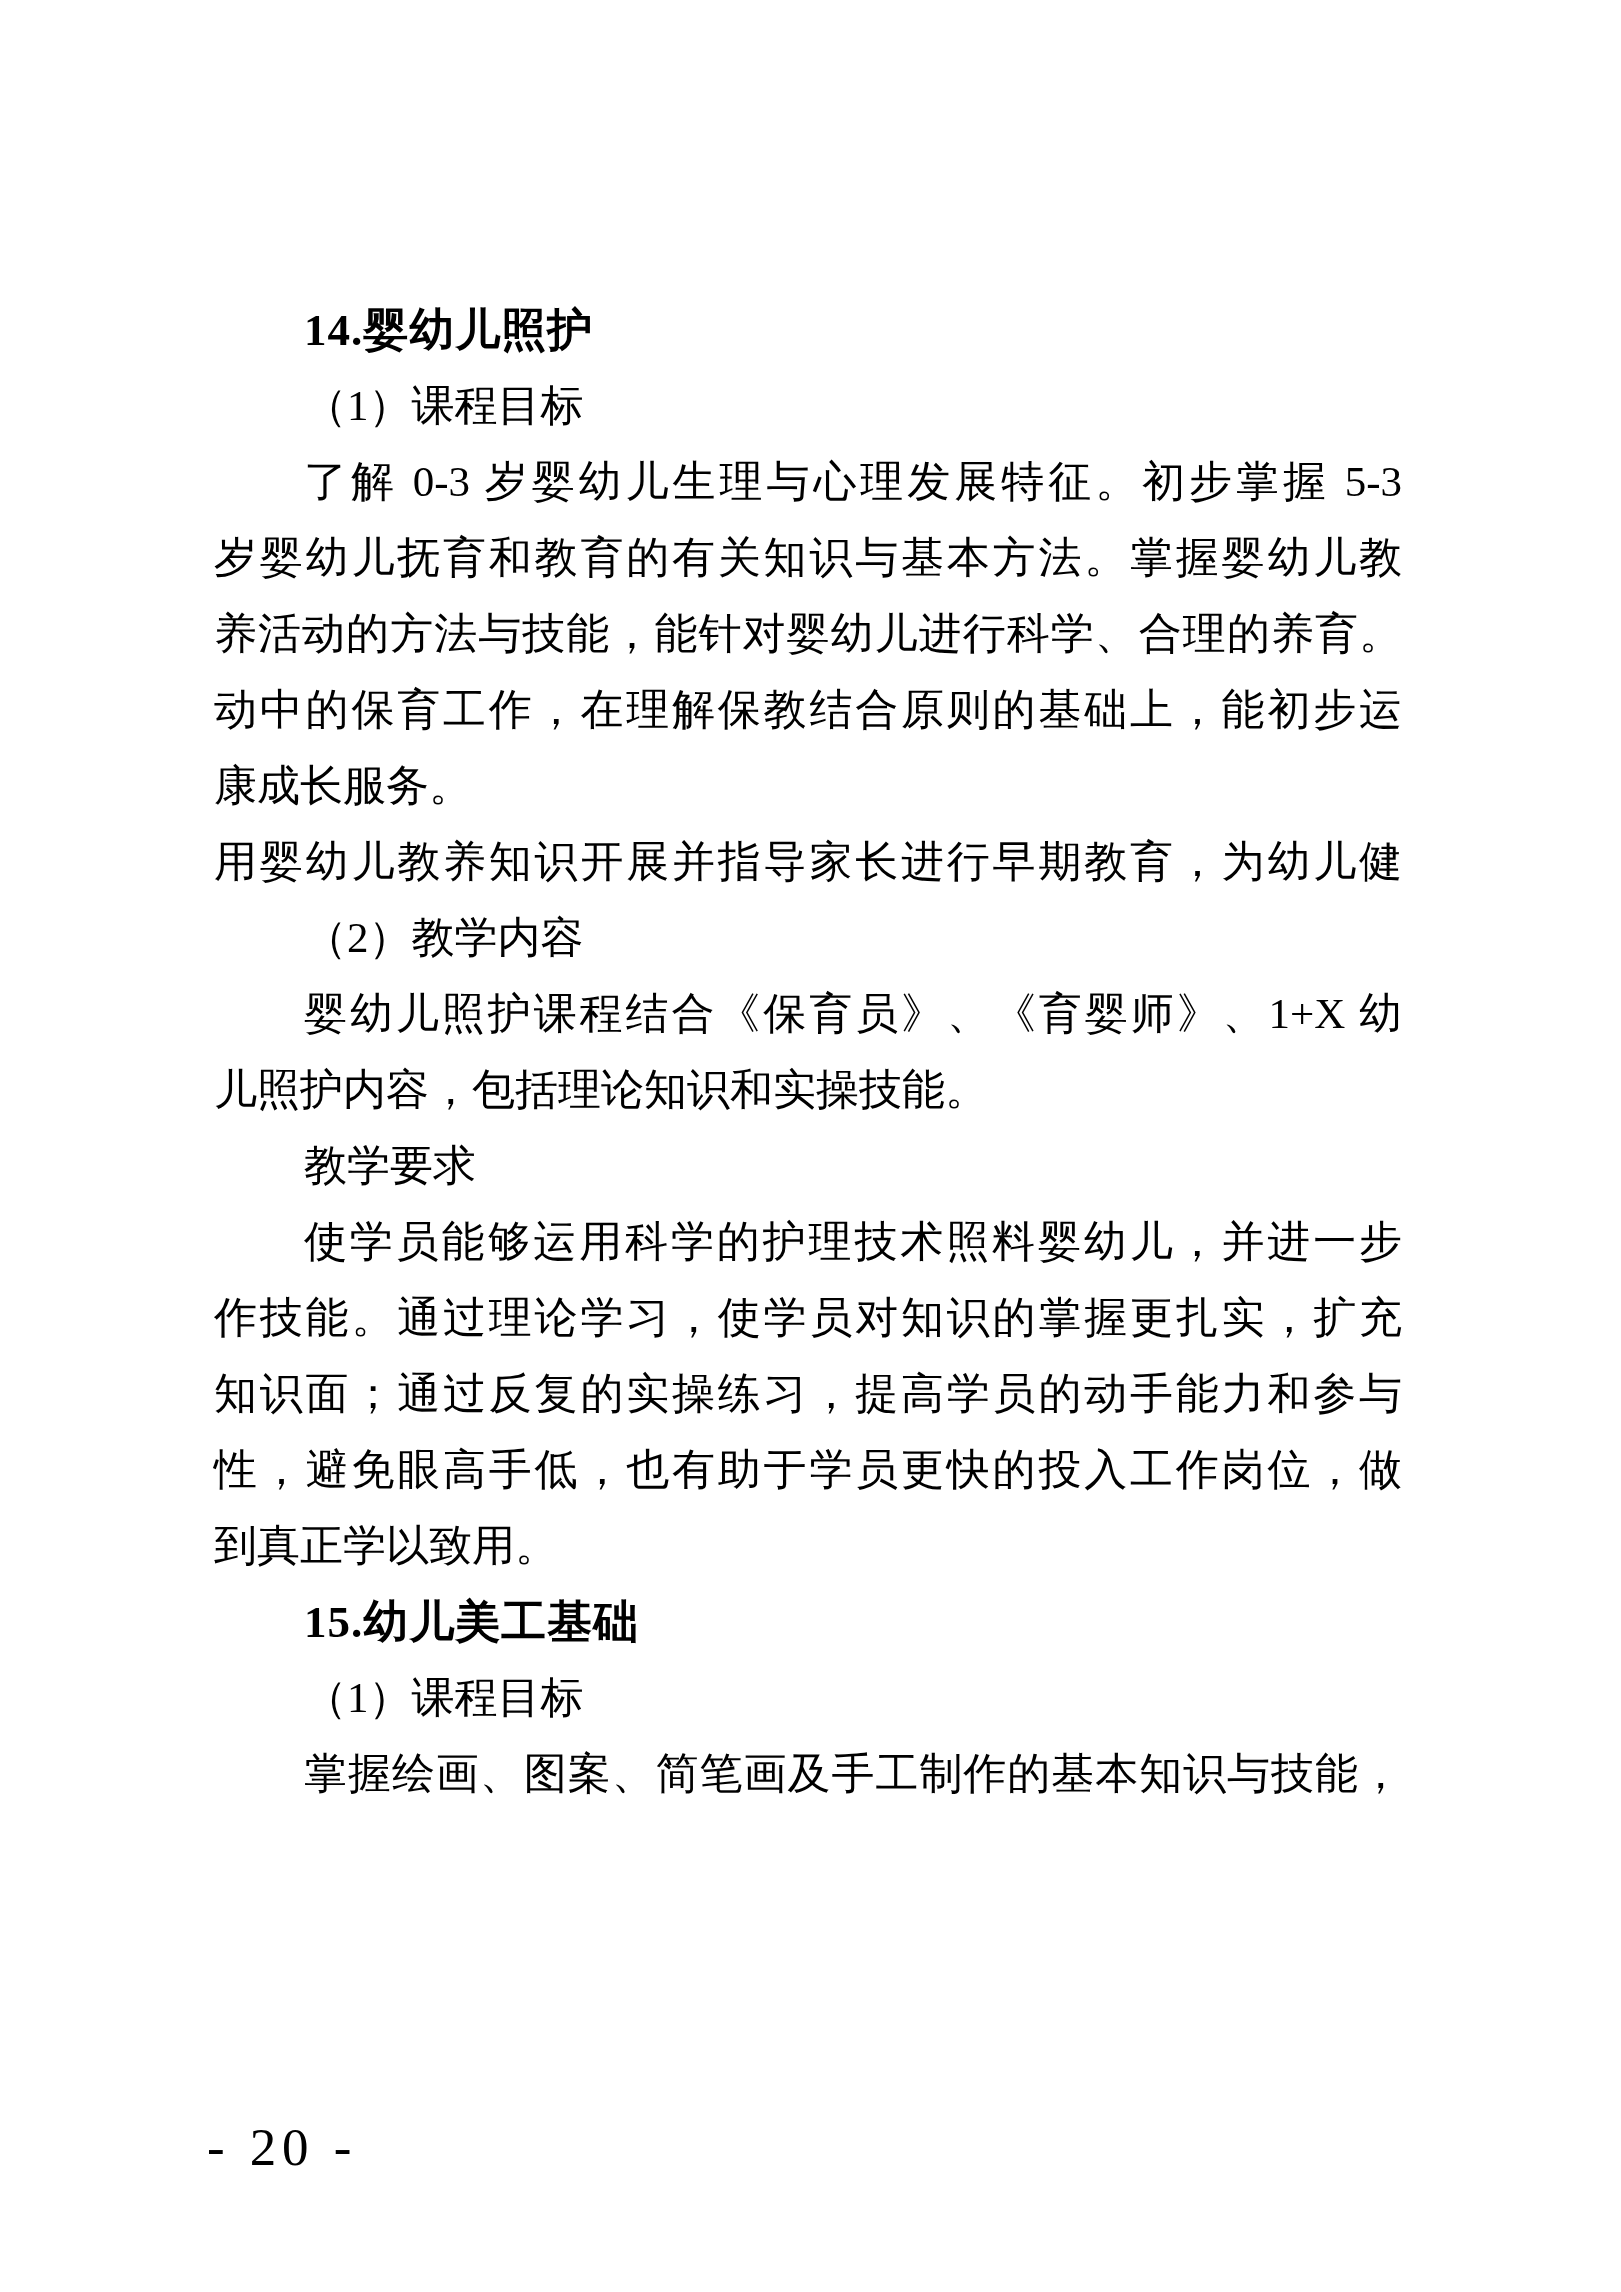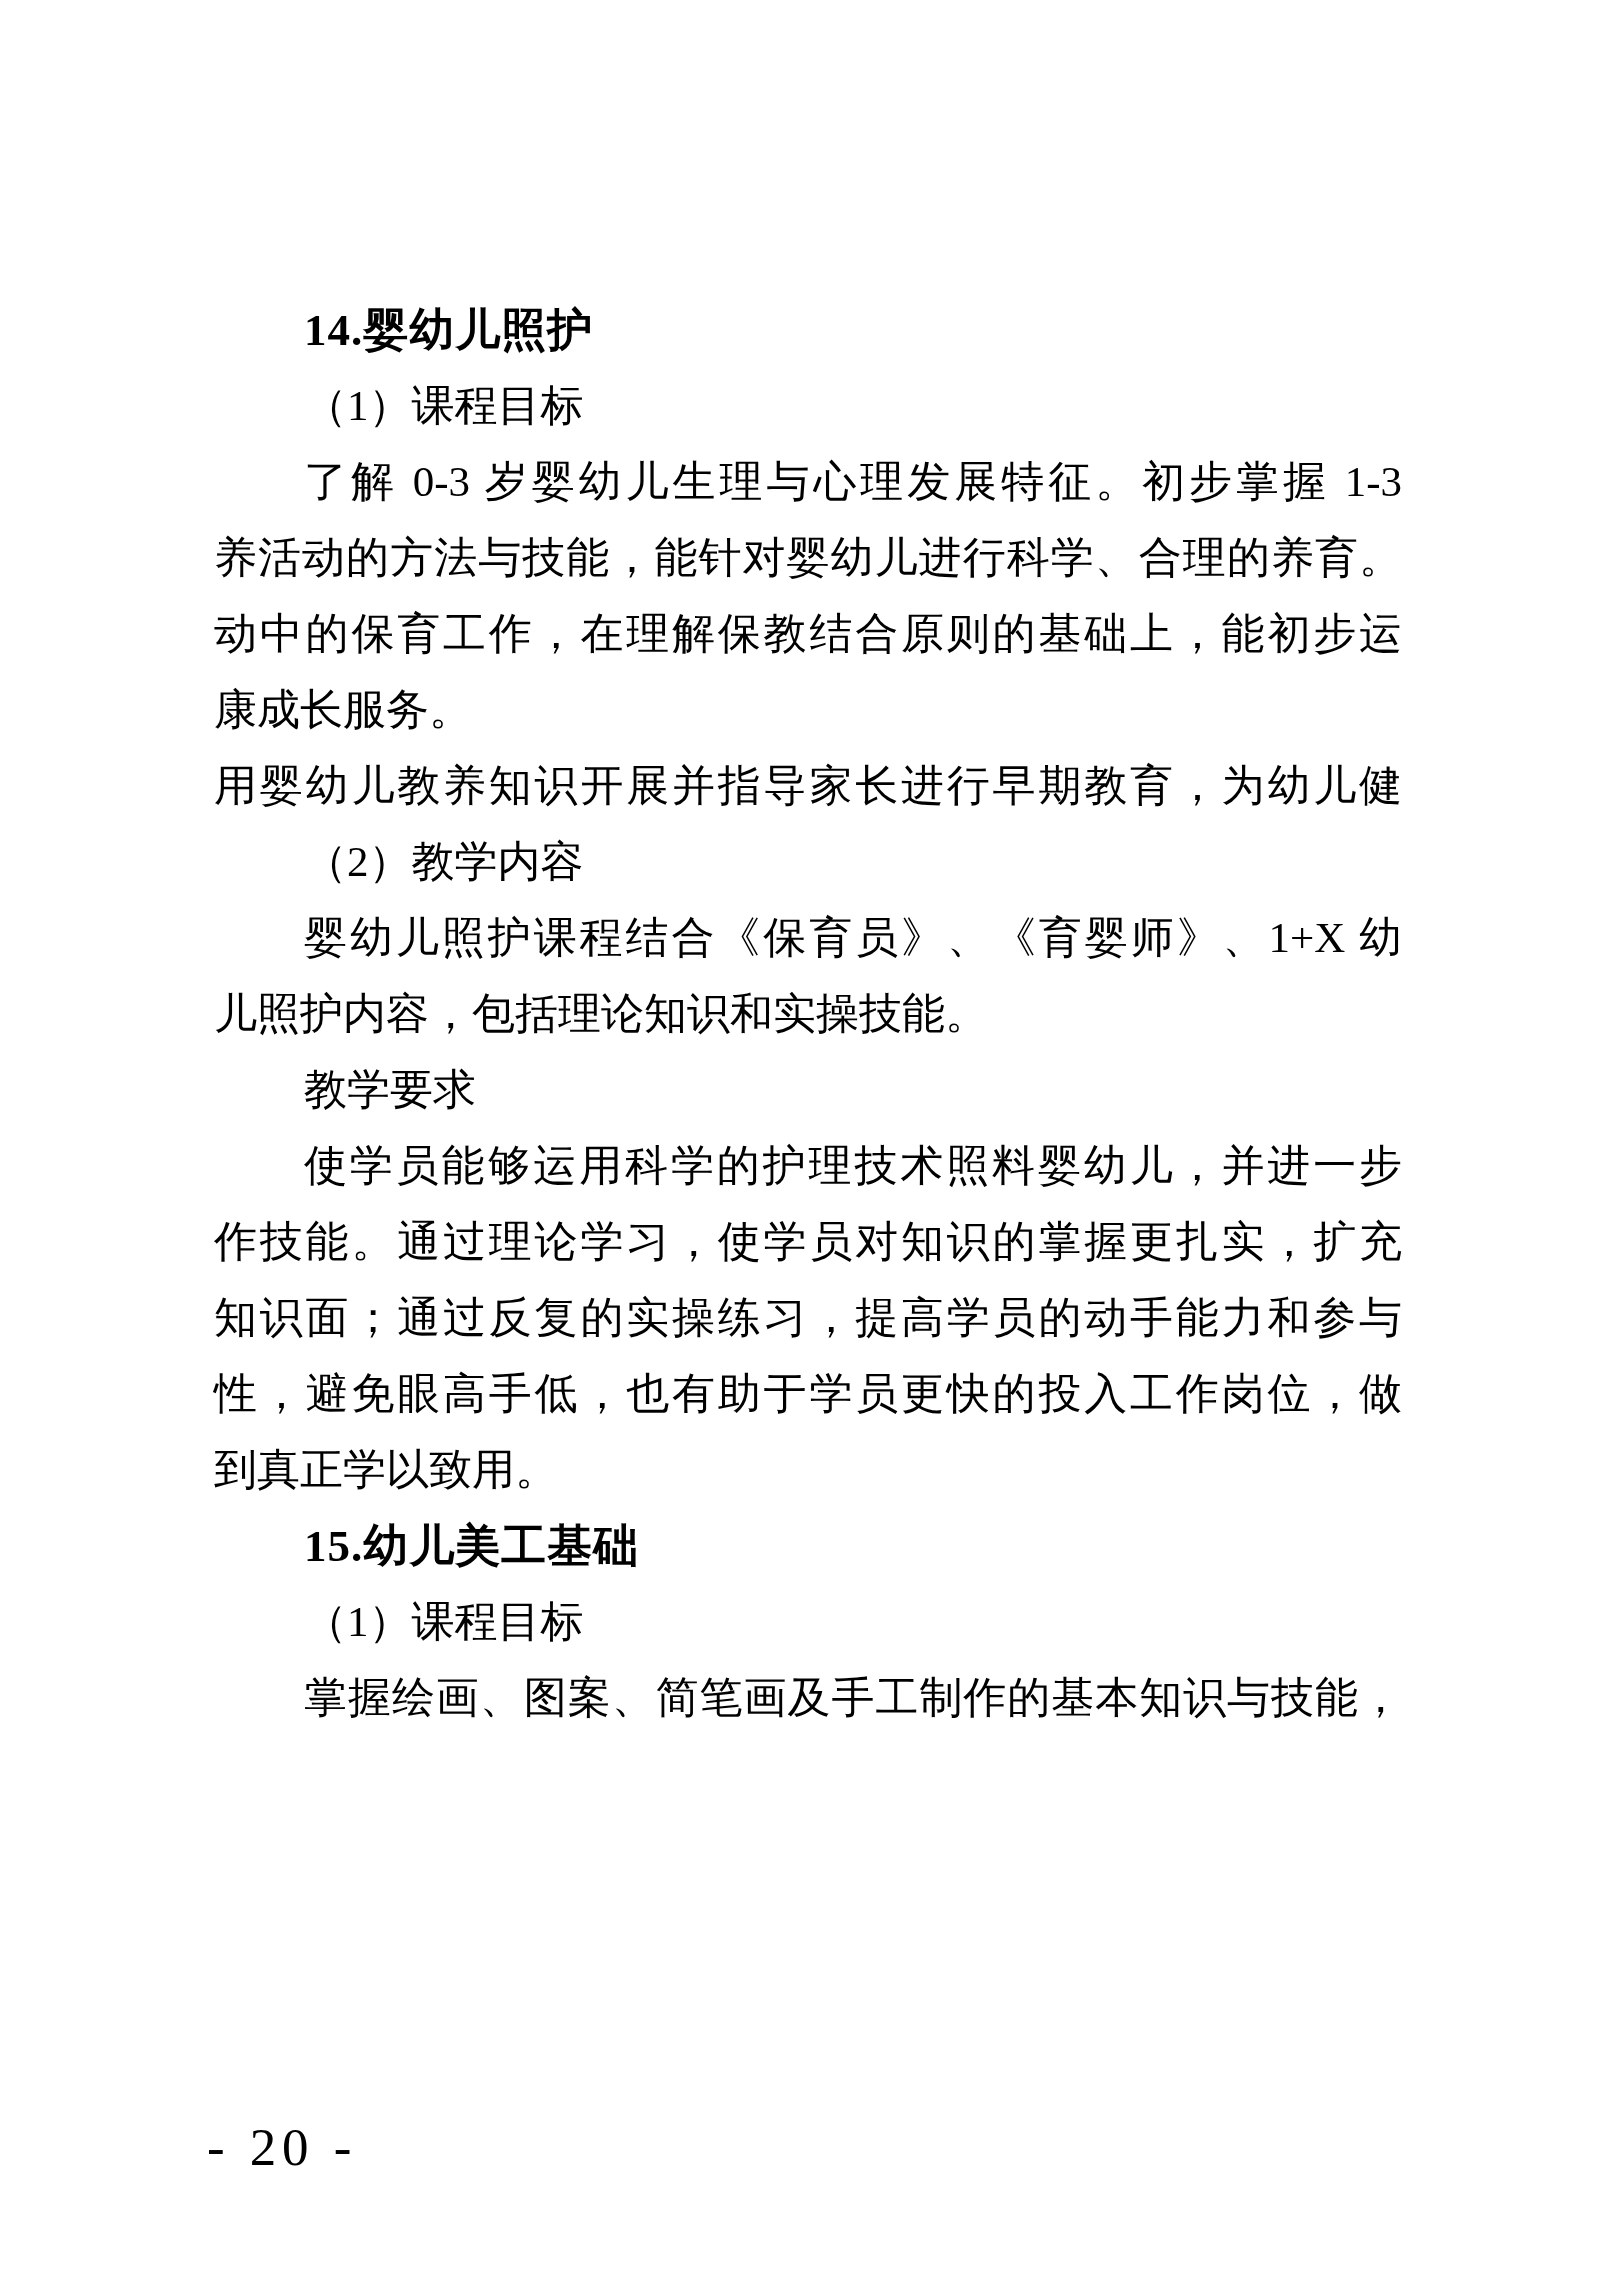--- a/index.html
+++ b/index.html
@@ -55,21 +55,22 @@
 </head>
 <body>
 
 <div class="page">
   <div class="content">
 
     <div class="line h1 indent">14.婴幼儿照护</div>
 
     <div class="line indent">（1）课程目标</div>
 
-    <div class="line indent just">了解 0-3 岁婴幼儿生理与心理发展特征。初步掌握 1-3</div>
+    <div class="line indent just">了解 0-3 岁婴幼儿生理与心理发展特征。初步掌握 5-3</div>
+    <div class="line just">岁婴幼儿抚育和教育的有关知识与基本方法。掌握婴幼儿教</div>
     <div class="line just">养活动的方法与技能，能针对婴幼儿进行科学、合理的养育。</div>
     <div class="line just">动中的保育工作，在理解保教结合原则的基础上，能初步运</div>
     <div class="line">康成长服务。</div>
     <div class="line just">用婴幼儿教养知识开展并指导家长进行早期教育，为幼儿健</div>
 
     <div class="line indent">（2）教学内容</div>
 
     <div class="line indent just">婴幼儿照护课程结合《保育员》、《育婴师》、1+X 幼</div>
     <div class="line">儿照护内容，包括理论知识和实操技能。</div>
 

